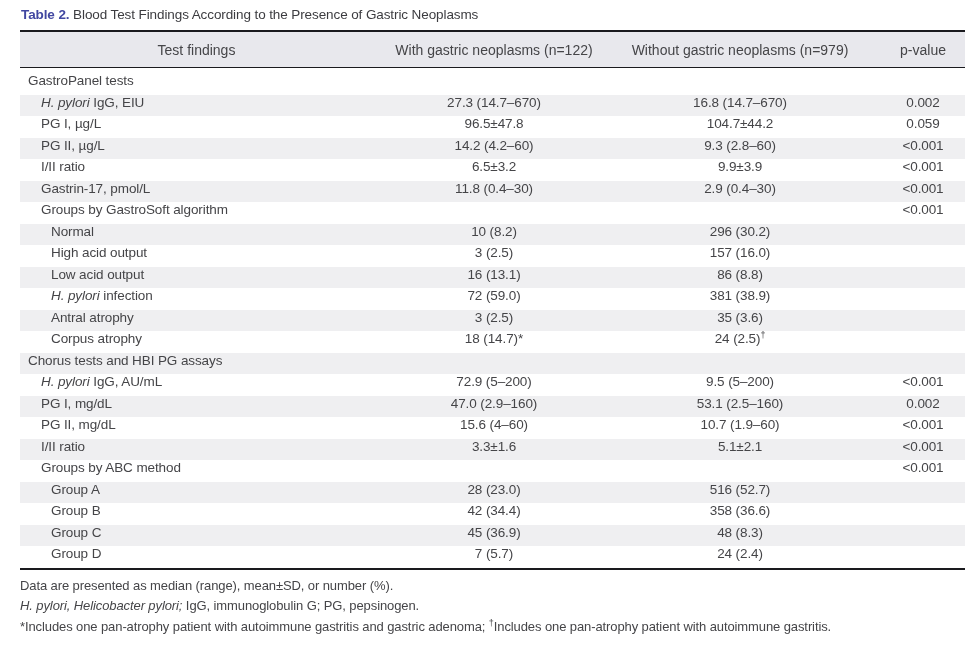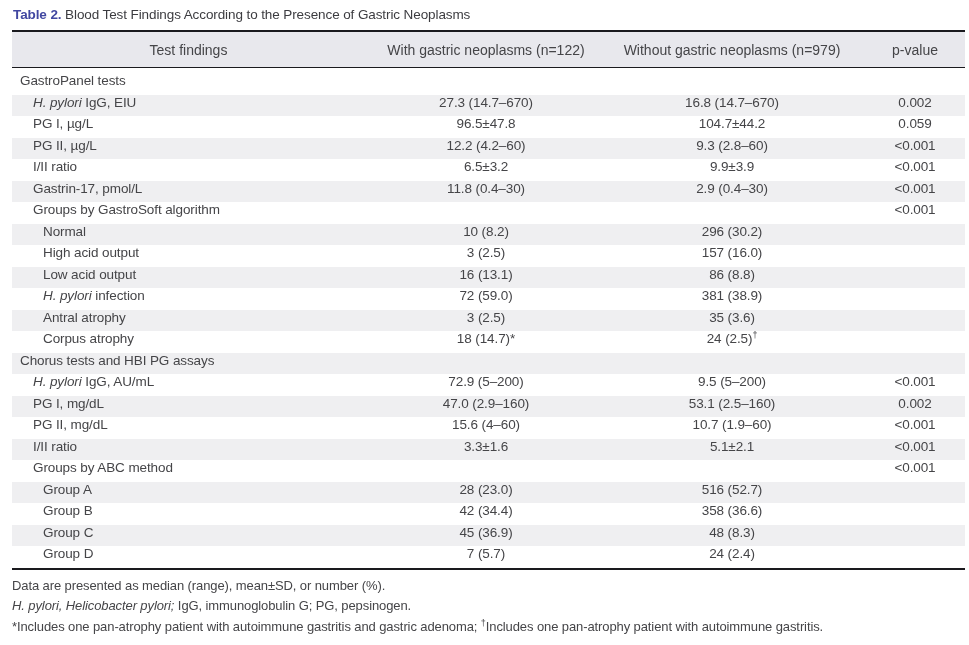--- a/index.html
+++ b/index.html
@@ -5,21 +5,21 @@
   :root{
     --accent:#4147a1;
     --header-bg:#e8e8ed;
     --stripe-bg:#efeff1;
     --border:#1a1a1e;
     --text:#454548;
   }
   *{margin:0;padding:0;box-sizing:border-box;}
   html,body{width:969px;height:645px;background:#ffffff;overflow:hidden;
     font-family:"Liberation Sans",sans-serif;color:var(--text);}
-  .page{padding:6px 4px 0 12px;}
+  .page{padding:6px 4px 0 20px;}
   .title-line{font-size:13.5px;letter-spacing:-0.1px;margin:1px 0 8px 1px;color:#3c3c40;}
   .title-label{color:var(--accent);font-weight:bold;}
   .tbl{border-top:2.5px solid var(--border);border-bottom:2px solid var(--border);}
   .thead{display:flex;align-items:center;background:var(--header-bg);
     border-bottom:1.5px solid var(--border);height:36px;font-size:14px;}
   .tbody{padding-top:5px;}
   .row{display:flex;align-items:flex-start;height:21.5px;font-size:13.5px;letter-spacing:-0.1px;}
   .row.stripe{background:var(--stripe-bg);}
   .c{flex:none;white-space:nowrap;}
   .c1{width:353px;text-align:left;}
@@ -64,21 +64,21 @@
           <div class="c c4">0.002</div>
         </div>
         <div class="row">
           <div class="c c1 ind1">PG I, µg/L</div>
           <div class="c c2">96.5±47.8</div>
           <div class="c c3">104.7±44.2</div>
           <div class="c c4">0.059</div>
         </div>
         <div class="row stripe">
           <div class="c c1 ind1">PG II, µg/L</div>
-          <div class="c c2">12.2 (4.2–60)</div>
+          <div class="c c2">14.2 (4.2–60)</div>
           <div class="c c3">9.3 (2.8–60)</div>
           <div class="c c4">&lt;0.001</div>
         </div>
         <div class="row">
           <div class="c c1 ind1">I/II ratio</div>
           <div class="c c2">6.5±3.2</div>
           <div class="c c3">9.9±3.9</div>
           <div class="c c4">&lt;0.001</div>
         </div>
         <div class="row stripe">

